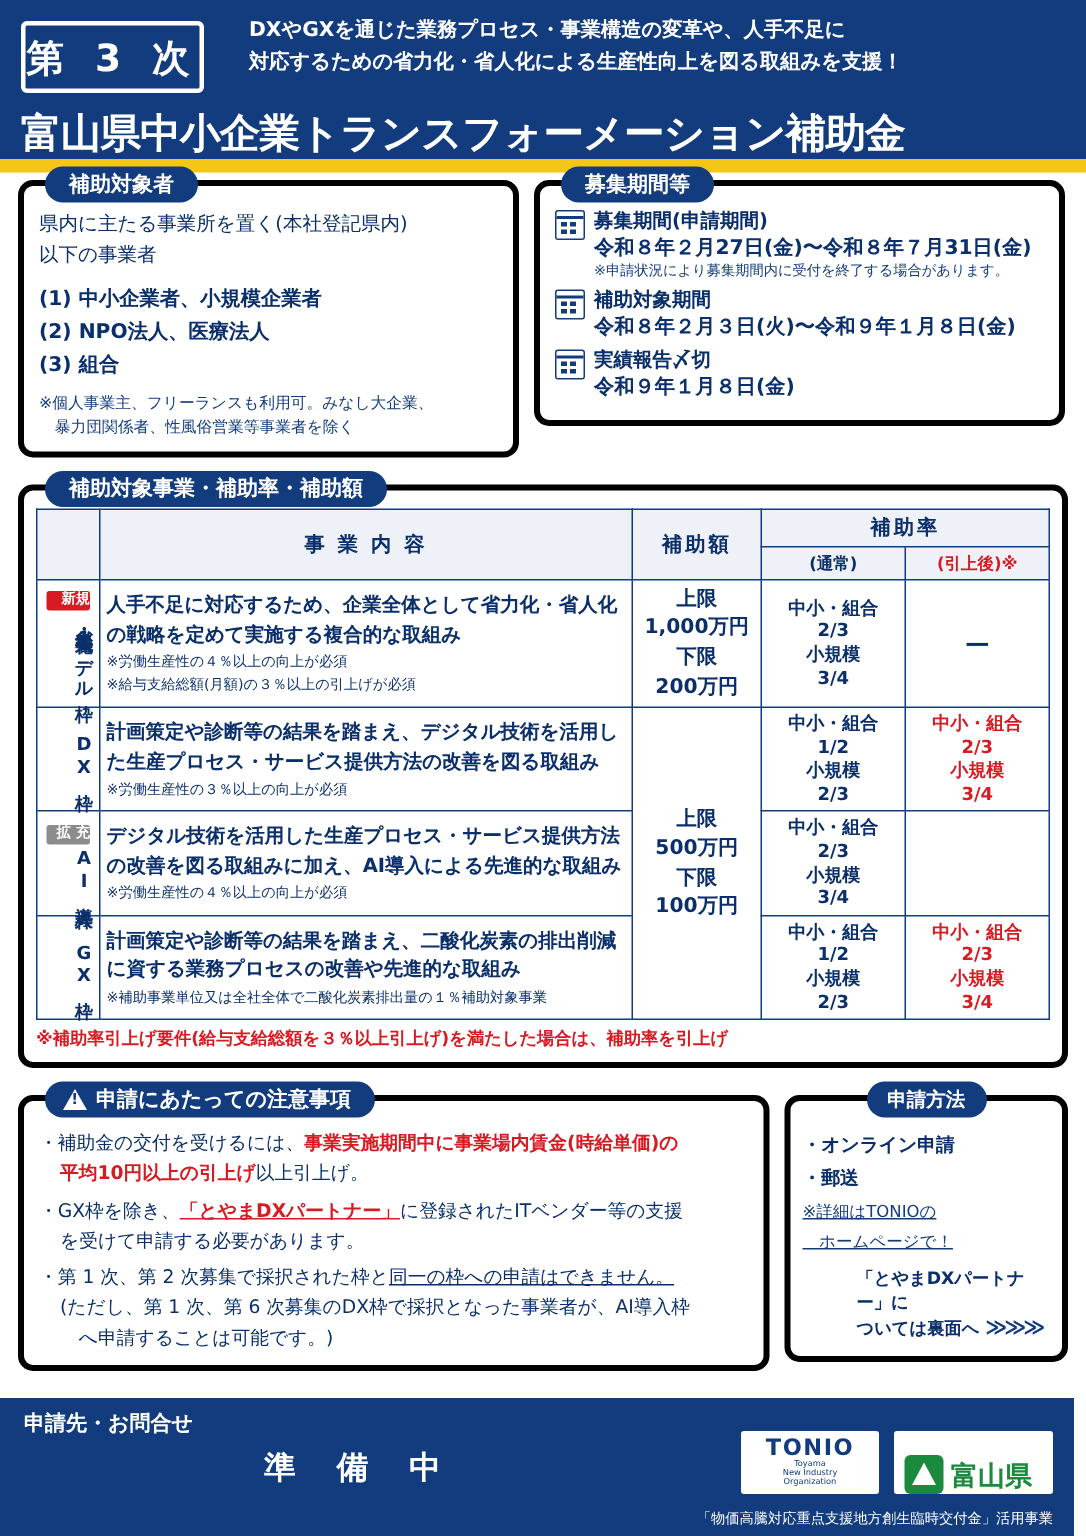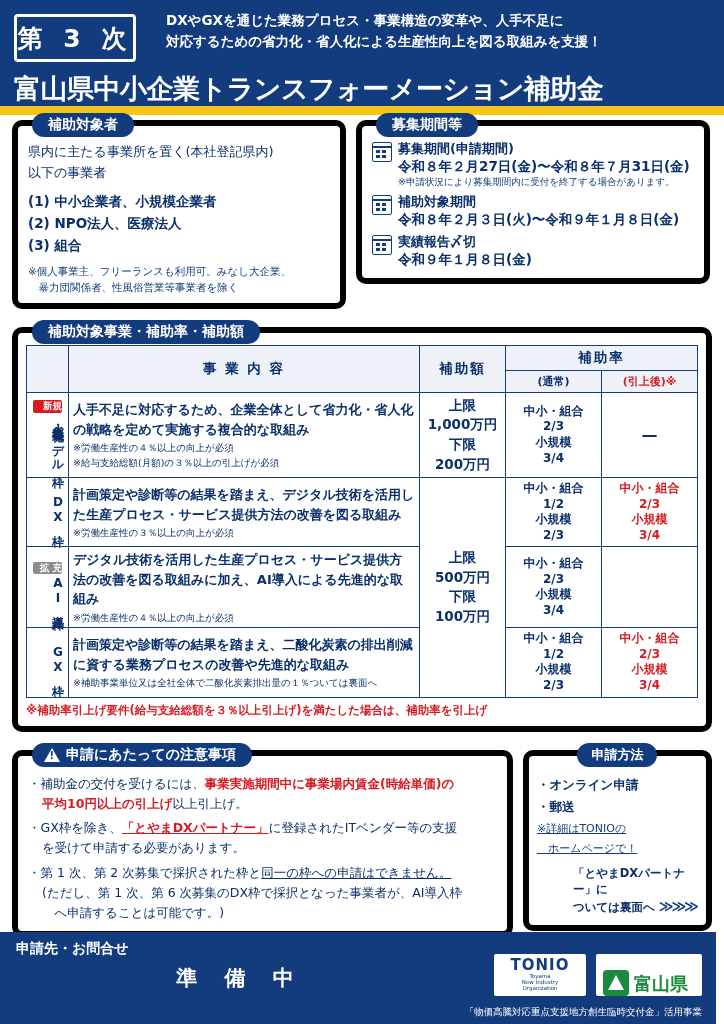--- a/index.html
+++ b/index.html
@@ -57,21 +57,21 @@
 
   
   .body {
     position:relative;
     padding:12px 12px 0 12px;
   }
 
   .row-two { display:flex; gap:10px; align-items:flex-start; }
 
   .panel {
-    border:6px solid #000000;
+    border:4px solid #000000;
     border-radius:10px;
     background:#ffffff;
     position:relative;
     padding:10px 10px 8px 10px;
   }
   .panel-title {
     position:absolute;
     top:-13px; left:14px;
     background:#123c7e;
     color:#ffffff;
@@ -406,21 +406,21 @@
 3/4</td>
             <td class="rate rate-red" style="white-space:pre-line;"></td>
           </tr>
 
           <tr>
             <td class="frame-cell">
               <span class="vert">GX枠</span>
             </td>
             <td>
               <div class="desc">計画策定や診断等の結果を踏まえ、二酸化炭素の排出削減に資する業務プロセスの改善や先進的な取組み</div>
-              <div class="desc-note">※補助事業単位又は全社全体で二酸化炭素排出量の１％ついては裏面へ</div>
+              <div class="desc-note">※補助事業単位又は全社全体で二酸化炭素排出量の１％補助対象事業</div>
             </td>
             <td class="rate" style="white-space:pre-line;">中小・組合
 1/2
 小規模
 2/3</td>
             <td class="rate rate-red" style="white-space:pre-line;">中小・組合
 2/3
 小規模
 3/4</td>
           </tr>

